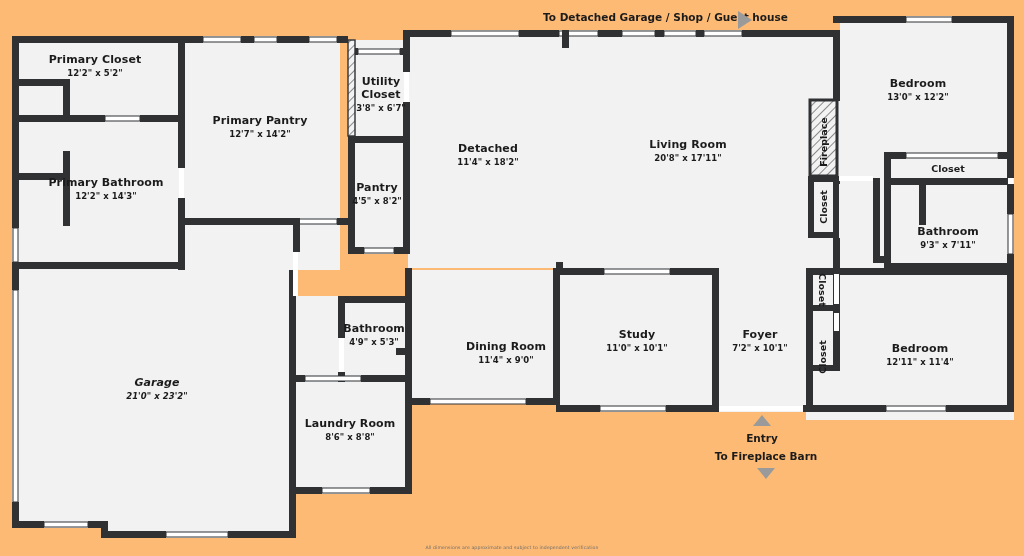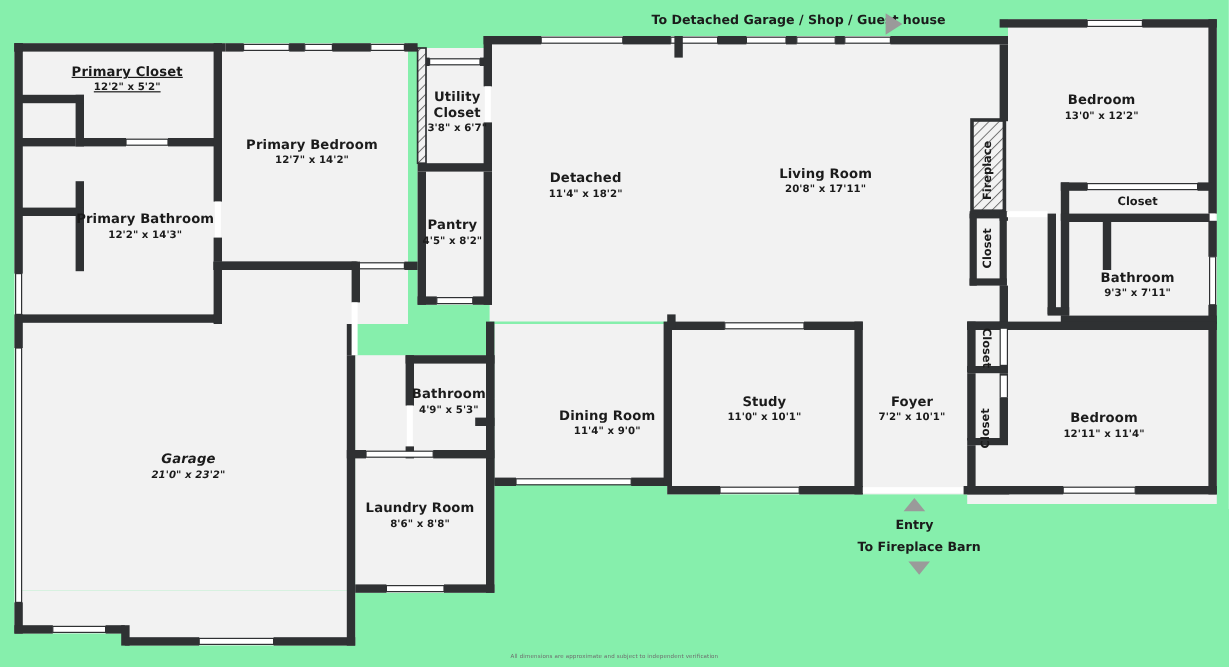--- a/index.html
+++ b/index.html
@@ -12,21 +12,21 @@
     width: 1024px;
     height: 556px;
     overflow: hidden;
     font-family: "DejaVu Sans", "Liberation Sans", sans-serif;
     position: relative;
   }
   #plan-root {
     position: relative;
     width: 1024px;
     height: 556px;
-    background: #86efac;
+    background: #fdba74;
   }
   #plan-svg {
     position: absolute;
     left: 0;
     top: 0;
     width: 1024px;
     height: 556px;
     display: block;
   }
   .label-layer {
@@ -329,32 +329,32 @@
     </g>
   </svg>
 
   <div class="label-layer">
 
     <div class="note" style="left:543px; top:11px;">
       <span>To Detached Garage / Shop / Guest house</span>
     </div>
     <div class="arrow arrow-right" style="left:738px; top:11px;"></div>
 
-    <div class="room-label" style="left:106px; top:66px;text-decoration:underline;">
+    <div class="room-label" style="left:95px; top:66px;">
       <span class="rname">Primary Closet</span>
       <span class="rdim">12'2" x 5'2"</span>
     </div>
 
-    <div class="room-label" style="left:121px; top:189px;">
+    <div class="room-label" style="left:106px; top:189px;">
       <span class="rname">Primary Bathroom</span>
       <span class="rdim">12'2" x 14'3"</span>
     </div>
 
     <div class="room-label" style="left:260px; top:127px;">
-      <span class="rname">Primary Bedroom</span>
+      <span class="rname">Primary Pantry</span>
       <span class="rdim">12'7" x 14'2"</span>
     </div>
 
     <div class="room-label two-line" style="left:381px; top:94px;">
       <span class="rname">Utility
 Closet</span>
       <span class="rdim">3'8" x 6'7"</span>
     </div>
 
     <div class="room-label" style="left:377px; top:194px;">

